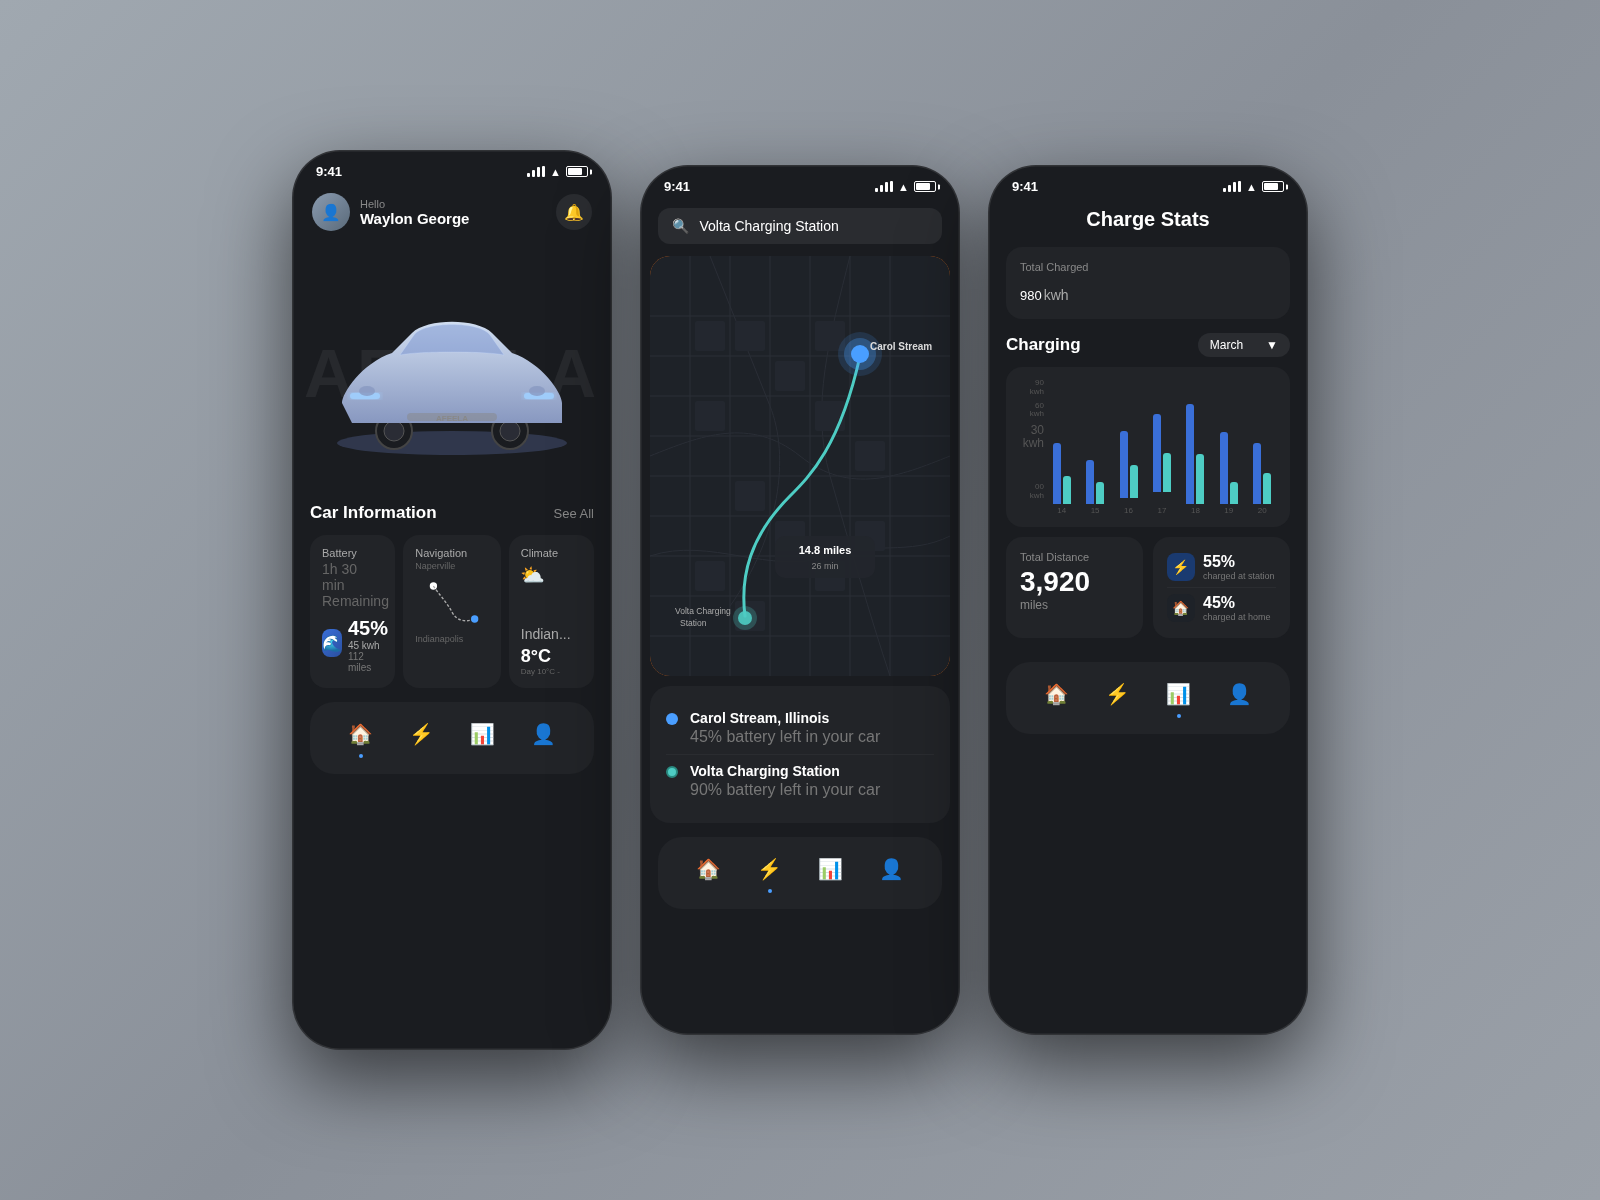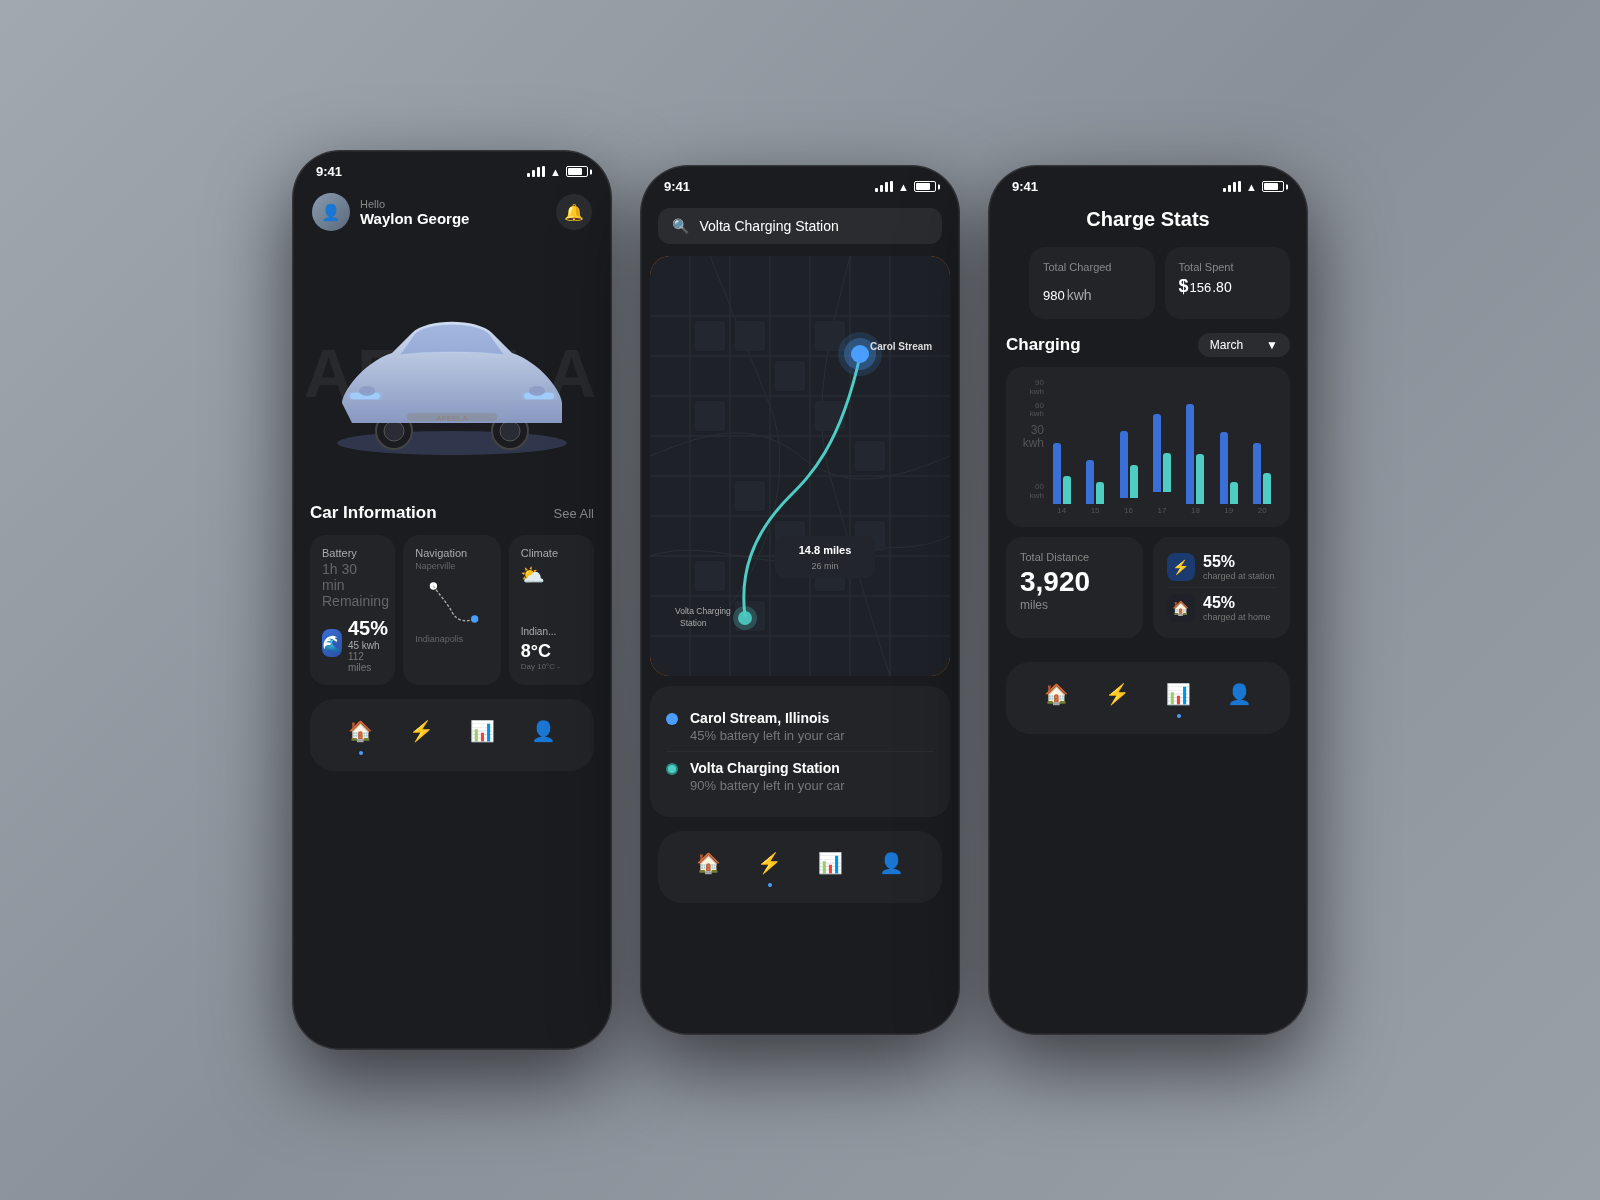--- a/index.html
+++ b/index.html
@@ -174,31 +174,31 @@
       padding: 16px;
     }
     .direction-item { display: flex; align-items: flex-start; gap: 12px; padding: 8px 0; }
     .direction-item + .direction-item { border-top: 1px solid #2a2c30; }
     .direction-dot {
       width: 12px; height: 12px; border-radius: 50%; margin-top: 3px; flex-shrink: 0;
     }
     .dot-blue { background: #4a9eff; }
     .dot-teal { background: #4ecdc4; border: 2px solid #2a8a80; }
     .direction-place { font-size: 14px; font-weight: 600; color: white; }
-    .direction-sub { font-size: 13px; color: #777; margin-top: 2px; }
+    .direction-sub { font-size: 16px; color: #777; margin-top: 2px; }
 
     
     .charge-title {
       text-align: center;
       font-size: 20px;
       font-weight: 600;
       color: white;
       padding: 8px 0 16px;
     }
-    .stats-cards { display: flex; gap: 10px; padding: 0 18px 14px; margin-left: 23px; }
+    .stats-cards { display: flex; gap: 10px; padding: 0 18px 14px; }
     .stat-card {
       background: #222428;
       border-radius: 16px;
       padding: 14px;
       flex: 1;
     }
     .stat-label { font-size: 11px; color: #888; margin-bottom: 4px; }
     .stat-value { font-size: 28px; font-weight: 700; color: white; line-height: 1; }
     .stat-value span { font-size: 13px; font-weight: 400; }
     .charging-section { padding: 0 18px 10px; }
@@ -353,21 +353,21 @@
             <circle cx="20" cy="12" r="4" fill="white"></circle>
             <path d="M20,12 C25,20 35,30 40,40 C45,50 55,52 65,48" stroke="#aaa" stroke-width="1.5" fill="none" stroke-dasharray="3,2"></path>
             <circle cx="65" cy="48" r="4" fill="#4a9eff"></circle>
           </svg>
           <div style="font-size:9px;color:#666;">Indianapolis</div>
         </div>
 
         <div class="climate-card" style="max-width:90px; overflow:hidden;">
           <div class="info-card-title">Climate</div>
           <div style="font-size:20px;margin:4px 0;">⛅</div>
-          <div style="font-size:10px;color:#aaa;margin-top:39px;">Indian...</div>
+          <div style="font-size:14px;color:#aaa;margin-top:39px;">Indian...</div>
           <div style="font-size:18px;font-weight:700;color:white;margin-top:4px;">8°C</div>
           <div style="font-size:8px;color:#666;">Day 10°C -</div>
         </div>
       </div>
     </div>
 
     <div class="bottom-nav">
       <div class="nav-icon active">🏠</div>
       <div class="nav-icon">⚡</div>
       <div class="nav-icon">📊</div>
@@ -498,28 +498,20 @@
       </div>
     </div>
 
     <div class="charge-title">Charge Stats</div>
 
     <div class="stats-cards">
       <div class="stat-card">
         <div class="stat-label">Total Charged</div>
         <div class="stat-value">
           <span>980</span><span style="font-size:14px;font-weight:400;color:#aaa;margin-left:2px;">kwh</span>
-        </div>
-      </div>
-      <div class="stat-card">
-        <div class="stat-label">Total Spent</div>
-        <div class="stat-value" style="display:flex;align-items:baseline;gap:1px;">
-          <span style="font-size:18px;font-weight:700;">$</span>
-          <span>156</span>
-          <span style="font-size:14px;">.80</span>
         </div>
       </div>
     </div>
 
     <div class="charging-section">
       <div class="charging-header">
         <span class="section-title">Charging</span>
         <div class="month-selector">
           <span>March</span>
           <span>▼</span>

